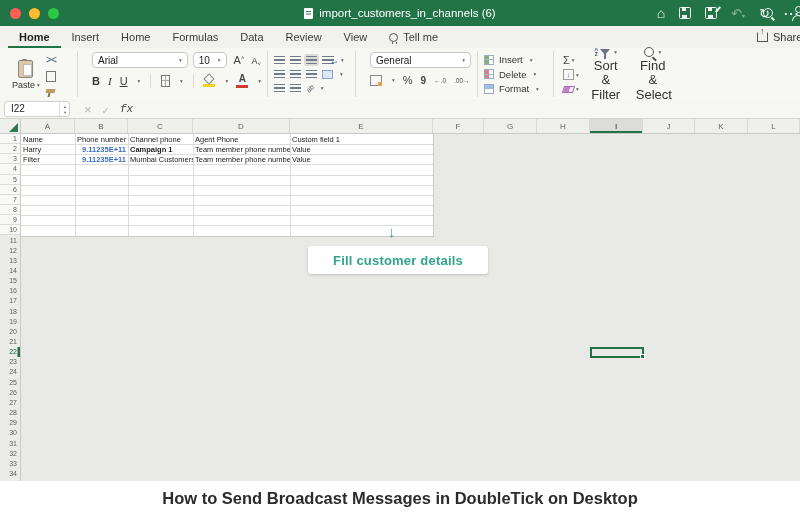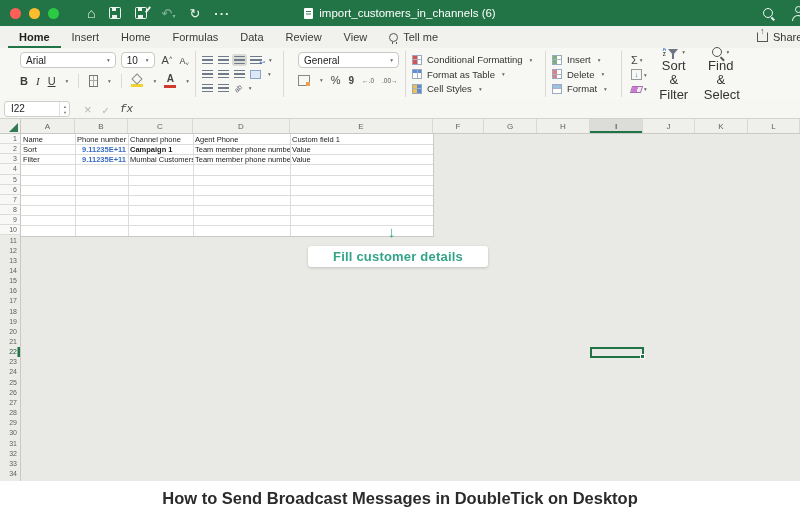--- a/index.html
+++ b/index.html
@@ -1,21 +1,21 @@
 <!DOCTYPE html>
 <html><head>
 <meta charset="utf-8">
 <style>
   html,body{margin:0;padding:0;}
   body{width:800px;height:524px;background:#fff;font-family:"Liberation Sans",sans-serif;overflow:hidden;position:relative;}
   .page{position:relative;width:800px;height:524px;overflow:hidden;}
   .window{position:absolute;top:0;left:0;width:800px;height:481px;background:#fff;overflow:hidden;}
 
   
-  .titlebar{height:26px;background:#227447;display:flex;align-items:center;position:relative;}
+  .titlebar{height:26px;background:#227447;display:flex;align-items:center;position:relative;justify-content:space-between;}
   .lights{display:flex;gap:8px;margin-left:10px;}
   .light{width:11px;height:11px;border-radius:50%;}
   .light.r{background:#FF5F57;} .light.y{background:#FEBC2E;} .light.g{background:#2ACB42;}
   .qat{display:flex;gap:14px;margin-left:28px;align-items:center;height:100%;}
   .qat .ic{color:rgba(255,255,255,.92);font-size:13px;line-height:1;display:inline-flex;align-items:center;}
   .home-ic::before{content:"⌂";font-size:14px;}
   .floppy{width:10px;height:10px;border:1.5px solid rgba(255,255,255,.92);border-radius:1.5px;position:relative;display:inline-block;}
   .floppy::before{content:"";position:absolute;top:0;left:2px;width:4px;height:2.5px;background:rgba(255,255,255,.92);}
   .floppy::after{content:"";position:absolute;bottom:0;left:2px;width:5px;height:3.5px;background:rgba(255,255,255,.92);}
   .floppy.pencil{transform:none;}
@@ -173,21 +173,21 @@
   .hl{position:absolute;left:0;width:100%;height:1px;background:#dcdcd9;}
   .vl{position:absolute;top:0;height:100%;width:1px;background:#dcdcd9;}
   .cell{position:absolute;font-size:7.5px;color:#1c1c1c;padding:0 2px;white-space:nowrap;overflow:hidden;box-sizing:border-box;display:flex;align-items:center;}
   .cell.phone{color:#3A6CC3;justify-content:flex-end;font-weight:600;}
   .selcell{position:absolute;border:2px solid #217346;box-sizing:border-box;}
   .selcell::after{content:"";position:absolute;right:-3px;bottom:-3px;width:3.5px;height:3.5px;background:#217346;border:1px solid #fff;}
 
   
   .anno-arrow{position:absolute;left:388px;top:223px;color:#33A489;font-size:15px;font-weight:700;}
   .anno-arrow::before{content:"↓";}
-  .anno-pill{position:absolute;left:308px;top:246px;width:180px;height:21px;background:#fff;border-radius:3px;box-shadow:0 1px 3px rgba(0,0,0,.18);display:flex;align-items:center;justify-content:center;font-size:13px;font-weight:700;color:#33A489;letter-spacing:.2px;}
+  .anno-pill{position:absolute;left:308px;top:246px;width:180px;height:28px;background:#fff;border-radius:3px;box-shadow:0 1px 3px rgba(0,0,0,.18);display:flex;align-items:center;justify-content:center;font-size:13px;font-weight:700;color:#33A489;letter-spacing:.2px;}
   .caption{position:absolute;left:0;right:0;top:489px;text-align:center;font-size:16.5px;font-weight:700;color:#2b2b2b;}
 </style>
 </head>
 <body>
 
 <div class="page">
   <div class="window">
 
     <div class="titlebar">
       <div class="lights">
@@ -230,20 +230,36 @@
           <span class="bulb-ic"></span>
           <span>Tell me</span>
         </span>
       <span class="share-btn">
           <span class="share-ic"></span>
           <span>Share</span>
         </span>
     </div>
 
     <div class="ribbon">
+      <div class="rg clip">
+        <div class="pastebtn">
+          <span class="clipboard-ic">
+              <span class="clip-page"></span>
+            </span>
+          <span class="pastelabel">
+              <span>Paste</span>
+              <span class="chev"></span>
+            </span>
+        </div>
+        <div class="clipcol">
+          <span class="scissors"></span>
+          <span class="copy-ic"></span>
+          <span class="painter"></span>
+        </div>
+      </div>
 
       <div class="rg font">
         <div class="row">
           <div class="select fontname">
               <span>Arial</span>
               <span class="chev"></span>
             </div>
           <div class="select fontsize">
               <span>10</span>
               <span class="chev"></span>
@@ -306,37 +322,20 @@
         <div class="row r2">
           <span class="acct-ic"></span>
           <span class="chev"></span>
           <span class="pct"></span>
           <span class="comma"></span>
           <span class="dec inc"></span>
           <span class="dec dcr"></span>
         </div>
       </div>
 
-      <div class="rg styles">
-        <div class="srow">
-          <span class="mgrid cf"></span>
-          <span class="slabel">Conditional Formatting</span>
-          <span class="chev"></span>
-        </div>
-        <div class="srow">
-          <span class="mgrid fat"></span>
-          <span class="slabel">Format as Table</span>
-          <span class="chev"></span>
-        </div>
-        <div class="srow">
-          <span class="mgrid cs"></span>
-          <span class="slabel">Cell Styles</span>
-          <span class="chev"></span>
-        </div>
-      </div>
 
       <div class="rg cellsg">
         <div class="srow">
           <span class="mgrid ins"></span>
           <span class="slabel">Insert</span>
           <span class="chev"></span>
         </div>
         <div class="srow">
           <span class="mgrid del"></span>
           <span class="slabel">Delete</span>
@@ -460,21 +459,21 @@
           <div class="hl" style="top: 91.35px;"></div>
           <div class="vl" style="left: 54px;"></div>
           <div class="vl" style="left: 107px;"></div>
           <div class="vl" style="left: 172px;"></div>
           <div class="vl" style="left: 269px;"></div>
           <div class="cell" style="left: 0px; top: 0px; width: 54px; height: 10.15px;">Name</div>
           <div class="cell" style="left: 54px; top: 0px; width: 53px; height: 10.15px;">Phone number</div>
           <div class="cell" style="left: 107px; top: 0px; width: 65px; height: 10.15px;">Channel phone</div>
           <div class="cell" style="left: 172px; top: 0px; width: 97px; height: 10.15px;">Agent Phone</div>
           <div class="cell" style="left: 269px; top: 0px; width: 143px; height: 10.15px;">Custom field 1</div>
-          <div class="cell" style="left: 0px; top: 10.15px; width: 54px; height: 10.15px;">Sort</div>
+          <div class="cell" style="left: 0px; top: 10.15px; width: 54px; height: 10.15px;">Harry</div>
           <div class="cell phone" style="left: 54px; top: 10.15px; width: 53px; height: 10.15px;">9.11235E+11</div>
           <div class="cell" style="left: 107px; top: 10.15px; width: 65px; height: 10.15px; font-weight: bold;">Campaign 1</div>
           <div class="cell" style="left: 172px; top: 10.15px; width: 97px; height: 10.15px;">Team member phone number</div>
           <div class="cell" style="left: 269px; top: 10.15px; width: 143px; height: 10.15px;">Value</div>
           <div class="cell" style="left: 0px; top: 20.3px; width: 54px; height: 10.15px;">Filter</div>
           <div class="cell phone" style="left: 54px; top: 20.3px; width: 53px; height: 10.15px;">9.11235E+11</div>
           <div class="cell" style="left: 107px; top: 20.3px; width: 65px; height: 10.15px;">Mumbai Customers</div>
           <div class="cell" style="left: 172px; top: 20.3px; width: 97px; height: 10.15px;">Team member phone number</div>
           <div class="cell" style="left: 269px; top: 20.3px; width: 143px; height: 10.15px;">Value</div>
         </div>

